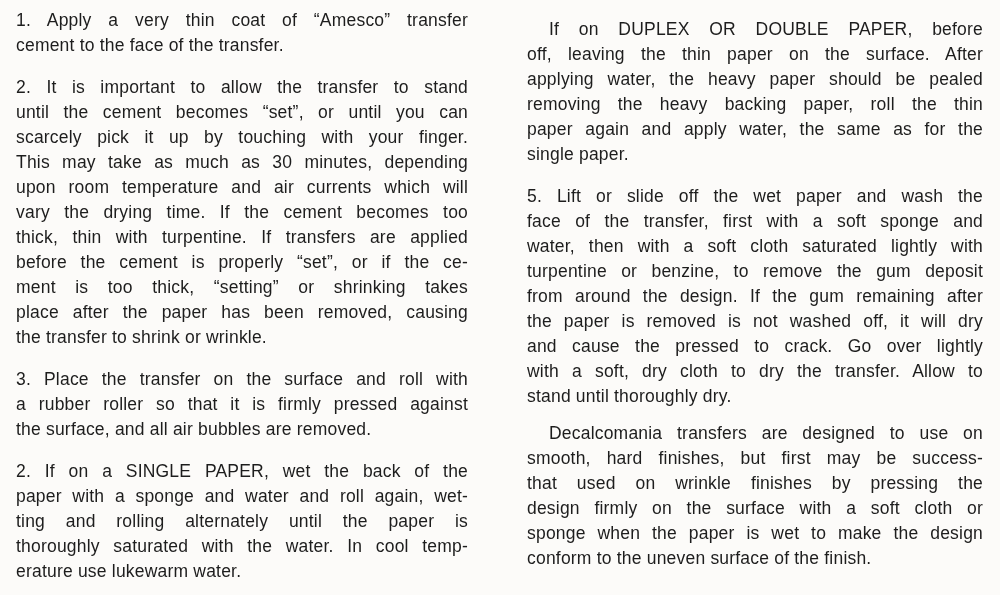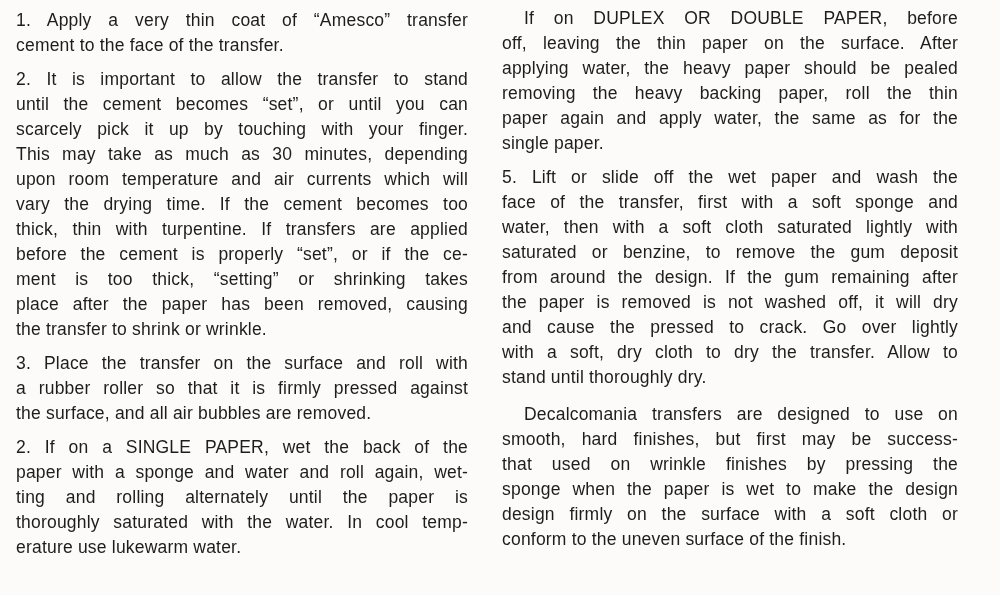--- a/index.html
+++ b/index.html
@@ -24,26 +24,26 @@
   .column {
     position: absolute;
     top: 0;
   }
   .col-left {
     left: 16px;
     width: 452px;
     padding-top: 8px;
   }
   .col-right {
-    left: 502px;
+    left: 527px;
     width: 456px;
-    padding-top: 6px;
+    padding-top: 17px;
   }
   .paragraph + .paragraph {
-    margin-top: 9px;
+    margin-top: 17px;
   }
   
   .paragraph + .paragraph.indent {
     margin-top: 12px;
   }
   .line {
     font-size: 17.5px;
     line-height: 25px;
     letter-spacing: 0.2px;
     text-align: justify;
@@ -97,29 +97,29 @@
         <div class="line">off, leaving the thin paper on the surface. After</div>
         <div class="line">applying water, the heavy paper should be pealed</div>
         <div class="line">removing the heavy backing paper, roll the thin</div>
         <div class="line">paper again and apply water, the same as for the</div>
         <div class="line last">single paper.</div>
       </div>
       <div class="paragraph">
         <div class="line">5. Lift or slide off the wet paper and wash the</div>
         <div class="line">face of the transfer, first with a soft sponge and</div>
         <div class="line">water, then with a soft cloth saturated lightly with</div>
-        <div class="line">saturated or benzine, to remove the gum deposit</div>
+        <div class="line">turpentine or benzine, to remove the gum deposit</div>
         <div class="line">from around the design. If the gum remaining after</div>
         <div class="line">the paper is removed is not washed off, it will dry</div>
         <div class="line">and cause the pressed to crack. Go over lightly</div>
         <div class="line">with a soft, dry cloth to dry the transfer. Allow to</div>
         <div class="line last">stand until thoroughly dry.</div>
       </div>
       <div class="paragraph indent">
         <div class="line first-indent">Decalcomania transfers are designed to use on</div>
         <div class="line">smooth, hard finishes, but first may be success-</div>
         <div class="line">that used on wrinkle finishes by pressing the</div>
+        <div class="line">design firmly on the surface with a soft cloth or</div>
         <div class="line">sponge when the paper is wet to make the design</div>
-        <div class="line">design firmly on the surface with a soft cloth or</div>
         <div class="line last">conform to the uneven surface of the finish.</div>
       </div>
     </div>
 </div>
 
 </body></html>

